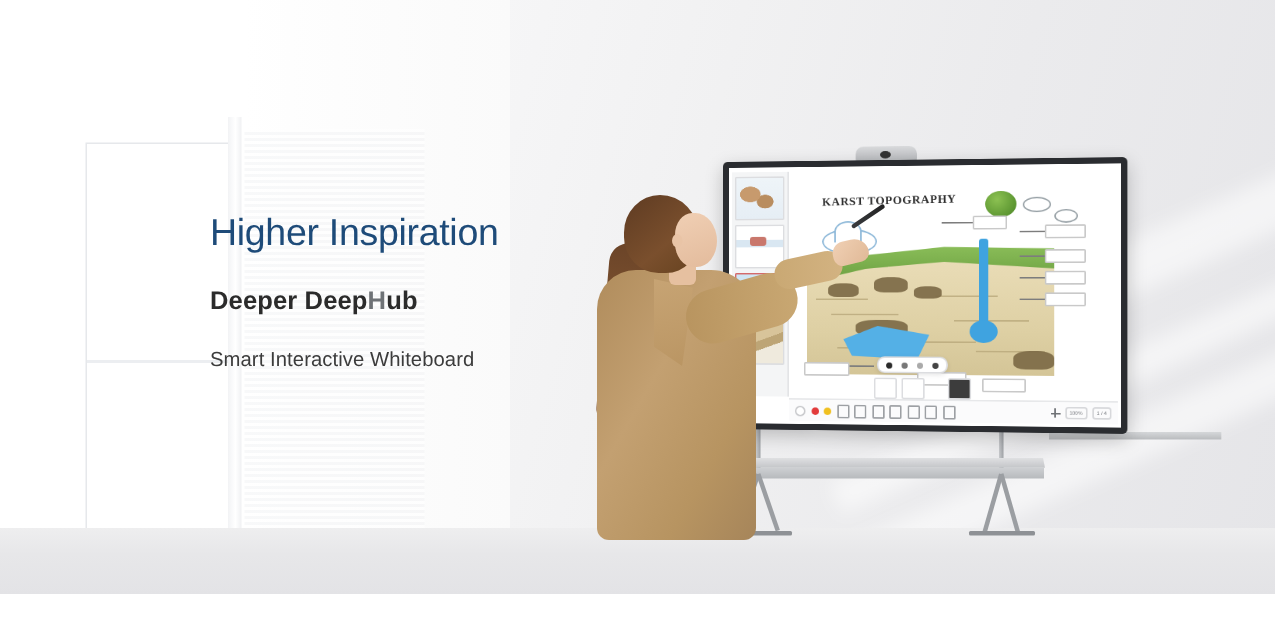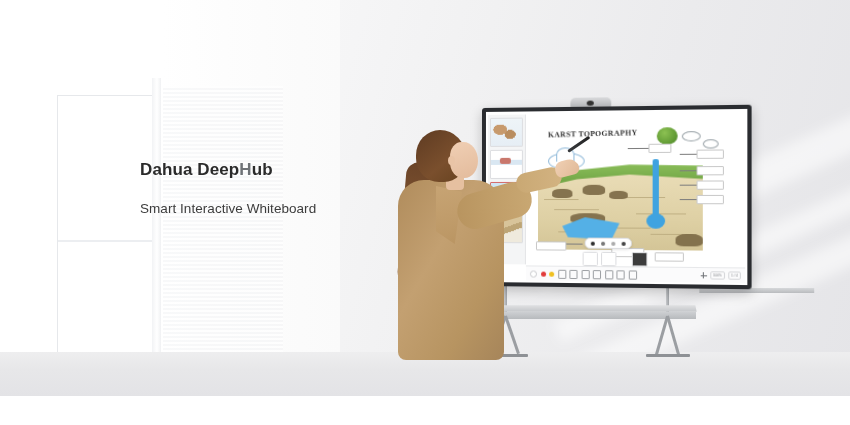--- a/index.html
+++ b/index.html
@@ -321,20 +321,21 @@
       <div class="ear"></div>
       <div class="arm"></div>
       <div class="forearm"></div>
       <div class="hand"></div>
       <div class="stylus"></div>
     </div>
 
   </div>
 
   <div class="copy">
+    <div class="headline">Higher Inspiration</div>
     <div class="brand">
-      <span class="dark">Dahua </span><span class="dee">D</span><span class="dark">eep</span><span class="mid">H</span><span class="dark">ub</span>
+      <span class="dark">Deeper </span><span class="dee">D</span><span class="dark">eep</span><span class="mid">H</span><span class="dark">ub</span>
     </div>
     <div class="subtitle">Smart Interactive Whiteboard</div>
   </div>
 
   <div class="bottom-white"></div>
 </div>
 
 </body></html>

